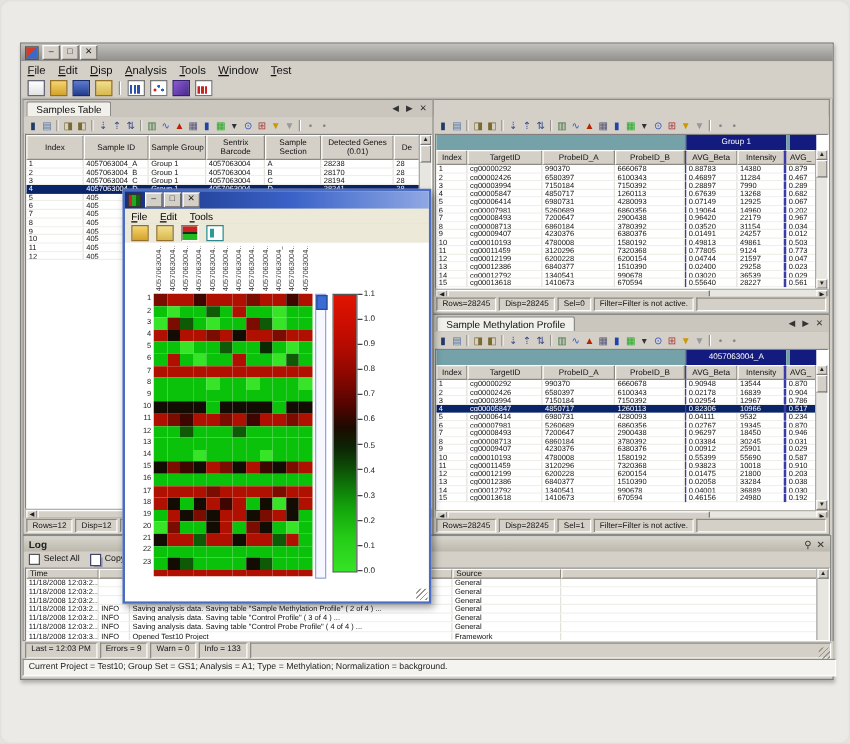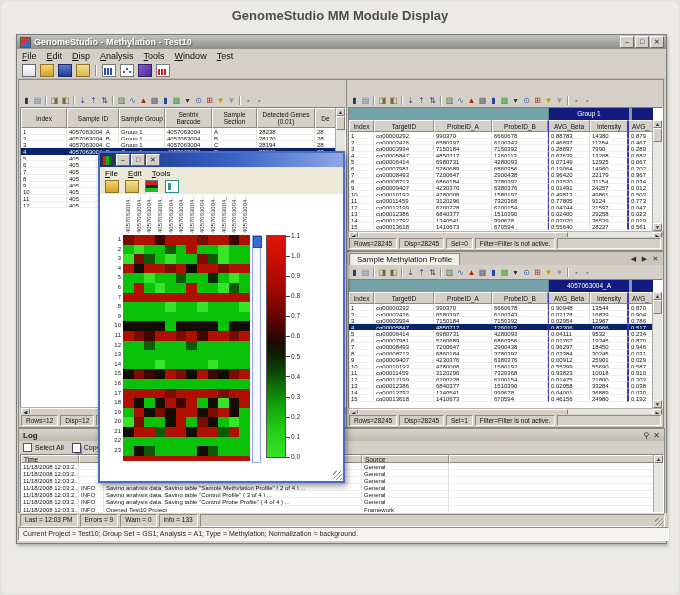--- a/index.html
+++ b/index.html
@@ -105,26 +105,24 @@
   .hm-tick{position:absolute;font-size:6.5px;color:#222;line-height:6px;white-space:nowrap;}
   .hm-tick::before{content:"";display:inline-block;width:4px;height:1px;background:#444;vertical-align:middle;margin-right:1px;}
   .grip{position:absolute;right:1px;bottom:1px;width:9px;height:9px;background:repeating-linear-gradient(135deg,transparent 0 2px,#9a968c 2px 3px);}
   .projbar{position:absolute;left:1px;top:492px;width:645px;height:12px;background:#f4f3ef;border:1px solid;border-color:#8d8a82 #fdfdfb #fdfdfb #8d8a82;font-size:7px;line-height:11px;padding-left:4px;color:#222;overflow:hidden;}
   .mainstatus{position:absolute;left:1px;top:478px;width:645px;height:13px;}
 </style>
 </head>
 <body>
 
 <div class="stage">
-  <div class="page-title">GenomeStudio MM Module Display</div>
 
   <div class="window">
     <div class="titlebar">
       <span class="appicon"></span>
-      <span class="titletext">GenomeStudio - Methylation - Test10</span>
       <span class="wbtns">
         <span class="wbtn b-min"></span>
         <span class="wbtn b-max"></span>
         <span class="wbtn b-close"></span>
       </span>
     </div>
     <div class="menubar">
         <span class="mitem">File</span>
         <span class="mitem">Edit</span>
         <span class="mitem">Disp</span>
@@ -139,20 +137,28 @@
         <span class="mi save"></span>
         <span class="mi folder2"></span>
         <span class="mi sep"></span>
         <span class="mi colchart"></span>
         <span class="mi scatter"></span>
         <span class="mi module"></span>
         <span class="mi barchart"></span>
       </div>
 
     <div class="panel" style="left:1px;top:44px;width:327px;height:347px;">
+      <div class="tabbar">
+        <span class="tab">Samples Table</span>
+        <span class="tabnav">
+          <span class="al"></span>
+          <span class="ar"></span>
+          <span>✕</span>
+        </span>
+      </div>
       <div class="ptoolbar" style="top:13px;">
           <span class="ti" style="color: rgb(34, 58, 102);">▮</span>
           <span class="ti" style="color: rgb(85, 119, 170);">▤</span>
           <span class="ti sep"></span>
           <span class="ti" style="color: rgb(122, 106, 48);">◨</span>
           <span class="ti" style="color: rgb(122, 106, 48);">◧</span>
           <span class="ti sep"></span>
           <span class="ti" style="color: rgb(51, 68, 136);">⇣</span>
           <span class="ti" style="color: rgb(51, 68, 136);">⇡</span>
           <span class="ti" style="color: rgb(51, 68, 136);">⇅</span>

